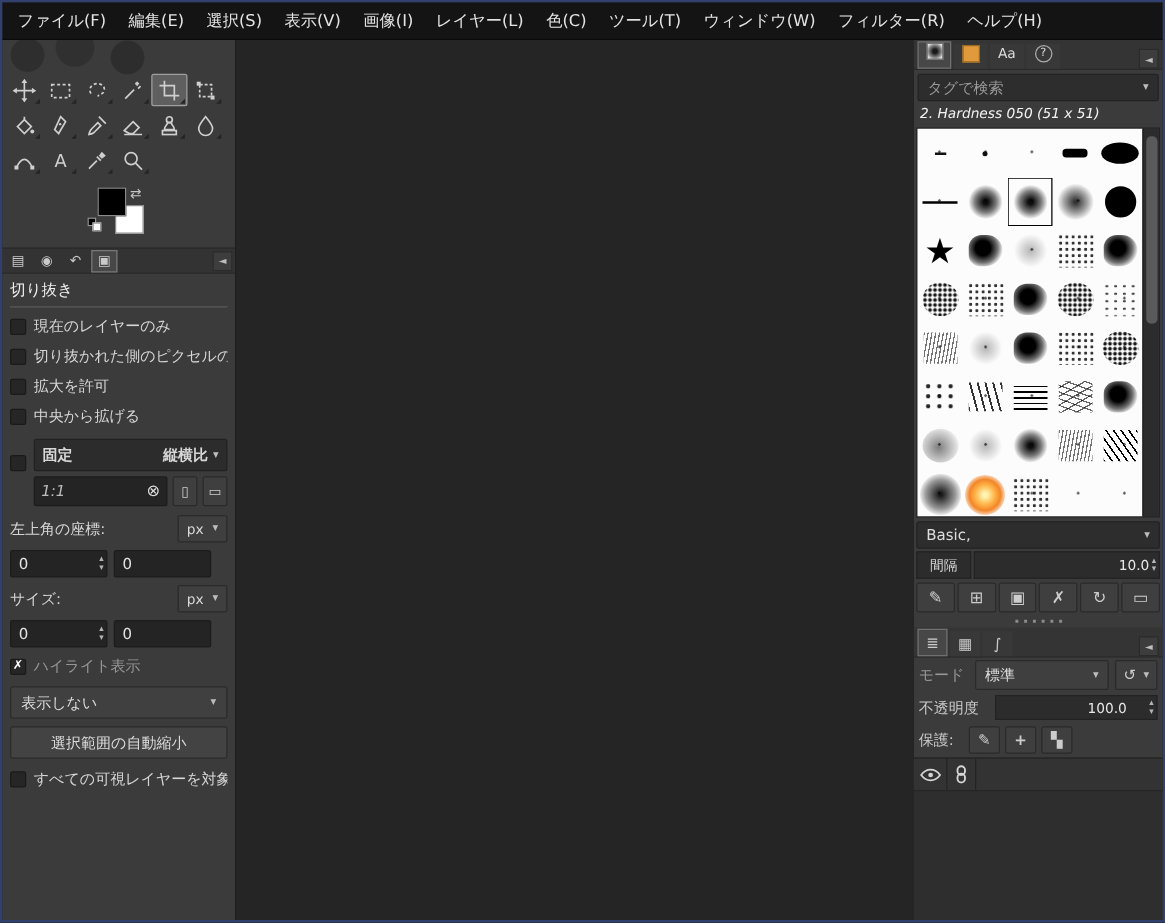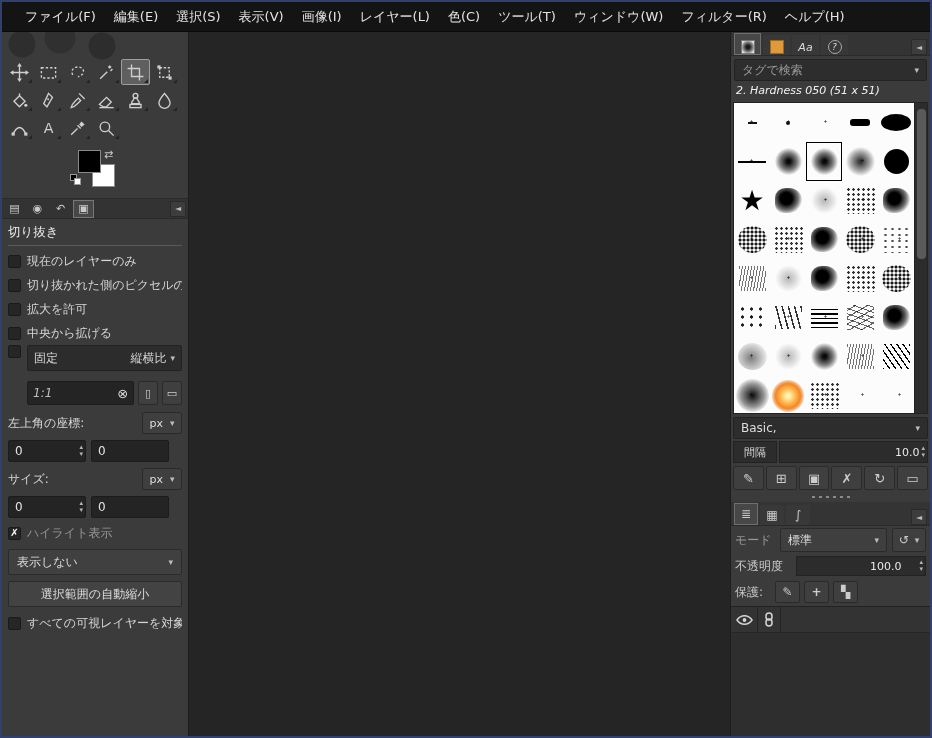--- a/index.html
+++ b/index.html
@@ -1,21 +1,21 @@
 <!DOCTYPE html>
 <html><head>
 <meta charset="utf-8">
 <style>
   * { margin:0; padding:0; box-sizing:border-box; }
   html,body { width:932px; height:738px; }
   body { font-family:"DejaVu Sans","Liberation Sans",sans-serif; font-size:12px; color:#d6d6d6; background:#242424; overflow:hidden; }
   .window { position:absolute; inset:0; border:2px solid #31406e; display:flex; flex-direction:column; background:#242424; }
 
   
-  .menubar { height:30px; background:#141414; display:flex; align-items:center; padding:0 14px; flex:0 0 auto; border-bottom:1px solid #0a0a0a; }
+  .menubar { height:30px; background:#141414; display:flex; align-items:center; padding:0 3px; flex:0 0 auto; border-bottom:1px solid #0a0a0a; }
   .menu-item { padding:6px 9px; font-size:13px; color:#e3e3e3; cursor:default; white-space:nowrap; }
 
   .main { flex:1; display:flex; min-height:0; }
 
   
   .left-panel { width:187px; background:#3b3b3b; border-right:1px solid #1d1d1d; display:flex; flex-direction:column; position:relative; }
   .wilber { position:absolute; top:0; left:0; width:100%; height:30px;
     background:
       radial-gradient(circle at 20px 12px, #2e2e2e 13px, transparent 14px),
       radial-gradient(circle at 58px 6px, #303030 15px, transparent 16px),
@@ -41,21 +41,21 @@
   .dock-tabs .spacer, .rtabs .spacer, .ltabs .spacer { flex:1; }
   .dock-menu-btn { width:16px; height:16px; display:flex; align-items:center; justify-content:center; font-size:8px; color:#bdbdbd; background:#3d3d3d; border:1px solid #2a2a2a; cursor:pointer; }
 
   
   .opts { flex:1; padding:3px 6px 0 6px; display:flex; flex-direction:column; overflow:hidden; }
   .opt-title { font-size:12.5px; color:#eee; padding:2px 0 4px 0; border-bottom:1px solid #5a5a5a; margin-bottom:3px; }
   .chk-row { display:flex; align-items:center; height:24px; gap:6px; cursor:pointer; overflow:hidden; white-space:nowrap; }
   .chk { flex:0 0 auto; width:13px; height:13px; background:#262626; border:1px solid #1a1a1a; border-radius:2px; display:flex; align-items:center; justify-content:center; font-size:10px; line-height:10px; color:#fff; }
   .lbl { font-size:12px; color:#d6d6d6; white-space:nowrap; }
   .lbl.dim { color:#979797; }
-  .fixed-row { display:flex; align-items:flex-start; gap:6px; height:32px; }
+  .fixed-row { display:flex; align-items:flex-end; gap:6px; height:32px;font-weight:bold; }
   .fixed-widget { flex:1; height:26px; background:#2c2c2c; border:1px solid #222; border-radius:2px; display:flex; align-items:center; padding:0 6px; cursor:pointer; }
   .fixed-widget .fw-label { color:#d6d6d6; }
   .fixed-widget .fw-spacer { flex:1; }
   .fixed-widget .fw-value { color:#d6d6d6; }
   .chev { font-size:9px; color:#bdbdbd; margin-left:4px; }
   .ratio-row { display:flex; align-items:center; gap:4px; height:32px; padding-left:19px; }
   .ratio-entry { width:118px; height:24px; background:#242424; border:1px solid #1c1c1c; border-radius:2px; display:flex; align-items:center; padding:0 5px; }
   .ratio-entry .val { flex:1; font-style:italic; color:#bdbdbd; font-size:12px; }
   .ratio-entry .clear { font-size:13px; color:#ddd; cursor:pointer; }
   .mini-btn { width:22px; height:24px; background:#3f3f3f; border:1px solid #2a2a2a; border-radius:2px; display:flex; align-items:center; justify-content:center; font-size:11px; color:#ccc; cursor:pointer; }
@@ -74,21 +74,21 @@
   .wide-combo { height:26px; background:#404040; border:1px solid #2b2b2b; border-radius:2px; display:flex; align-items:center; padding:0 8px; margin:4px 0; cursor:pointer; }
   .wide-combo .val { flex:1; font-size:12px; color:#ddd; }
   .wide-btn { height:26px; background:#434343; border:1px solid #2b2b2b; border-radius:2px; display:flex; align-items:center; justify-content:center; font-size:12px; color:#ddd; margin:2px 0 4px 0; cursor:pointer; }
 
   
   .canvas { flex:1; background:#252525; }
 
   
   .right-dock { width:200px; background:#3b3b3b; border-left:1px solid #1d1d1d; display:flex; flex-direction:column; }
   .rtabs, .ltabs { height:24px; display:flex; align-items:flex-end; padding:2px 3px 0 3px; gap:2px; background:#343434; border-bottom:1px solid #2a2a2a; }
-  .rtab { width:27px; height:20px; background:#383838; display:flex; align-items:flex-end; justify-content:center; cursor:pointer; border:1px solid transparent;font-style:italic; }
+  .rtab { width:27px; height:20px; background:#383838; display:flex; align-items:flex-start; justify-content:center; cursor:pointer; border:1px solid transparent; }
   .rtab.active { background:#474747; border-color:#6f6f6f; height:22px; }
   .brush-thumb { width:14px; height:14px; background:radial-gradient(circle at 50% 50%, #1a1a1a 20%, #8a8a8a 60%, #e8e8e8 85%); border:1px solid #777; }
   .pattern-thumb { width:14px; height:14px; background:#e09a3c; border:1px solid #9a6a20; }
   .font-thumb { font-size:11px; color:#ddd; }
   .help-thumb { width:14px; height:14px; border:1px solid #aaa; border-radius:50%; display:flex; align-items:center; justify-content:center; font-size:9px; color:#ddd; }
   .search-combo { margin:3px; height:22px; background:#2d2d2d; border:1px solid #222; border-radius:2px; display:flex; align-items:center; padding:0 7px; cursor:pointer; }
   .search-combo .ph { flex:1; color:#9a9a9a; font-size:12px; }
   .bname { height:16px; padding:0 5px; font-size:11px; font-style:italic; color:#f2f2f2; white-space:nowrap; overflow:hidden; }
   .brush-wrap { margin:2px 2px 0 2px; height:312px; display:flex; border:1px solid #222; }
   .bgrid { flex:1; background:#fcfcfc; display:grid; grid-template-columns:repeat(5,1fr); grid-auto-rows:39px;

